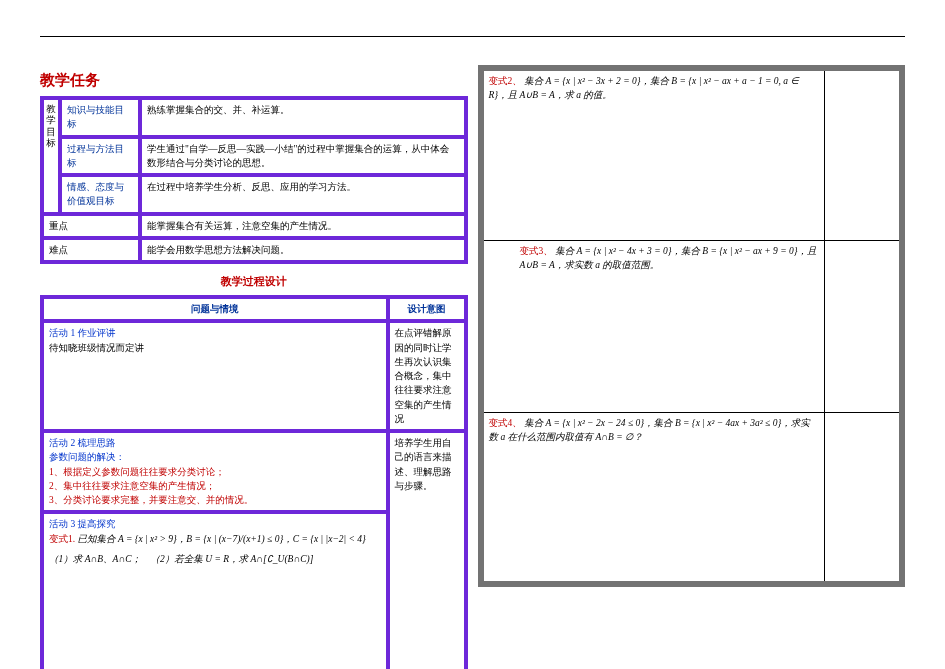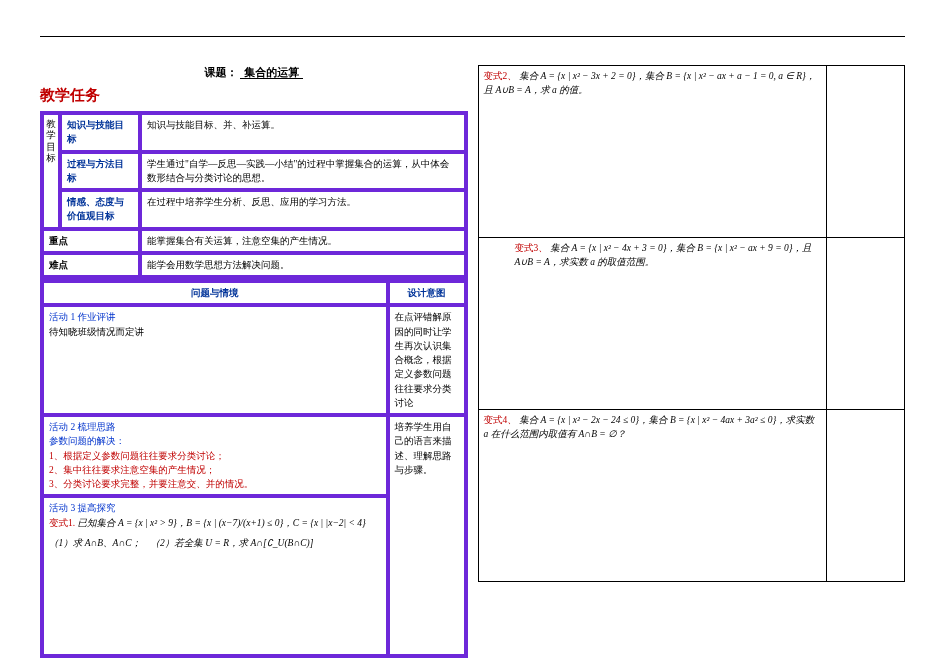--- a/index.html
+++ b/index.html
@@ -57,97 +57,94 @@
       line-height: 1.5;
       font-size: 9.5px;
     }
     .rot {
       width: 18px;
       text-align: center;
       font-size: 9.5px;
       line-height: 1.2;
       padding: 4px 2px;
     }
-    .label-col { width: 80px; color: #003399; font-weight: bold; }
+    .label-col { width: 80px; color: #003399; }
     .hd { color: #003399; font-weight: bold; }
     .intent-col { width: 78px; }
     .blue { color: #0033cc; }
     .red { color: #c00000; }
     .row-lg td { height: auto; }
     .col-right table { height: auto; }
     .right-block {
-      border: 1px solid #737373;
+      border: 6px solid #737373;
     }
     .right-block td {
       border: 1px solid #000;
     }
     .formula {
       font-family: "Times New Roman", serif;
       font-style: italic;
     }
     .num-label { color: #c00000; }
   </style>
 </head>
 <body>
 
 <div class="hr-top"></div>
 
 <div class="columns">
 
   <div class="col">
 
-    <div class="title-line">
-      <span>课题：</span>
-      <span class="u">集合的运算</span>
-    </div>
 
     <div class="task-head">教学任务</div>
 
     <table>
       <tbody>
           <tr>
         <td class="rot" rowspan="3">
           <span>教学目标</span>
         </td>
         <td class="label-col">知识与技能目标</td>
-        <td>知识与技能目标、并、补运算。</td>
+        <td>熟练掌握集合的交、并、补运算。</td>
       </tr>
       <tr>
         <td class="label-col">过程与方法目标</td>
         <td>学生通过"自学—反思—实践—小结"的过程中掌握集合的运算，从中体会数形结合与分类讨论的思想。</td>
       </tr>
       <tr>
         <td class="label-col">情感、态度与价值观目标</td>
         <td>在过程中培养学生分析、反思、应用的学习方法。</td>
       </tr>
       <tr>
         <td colspan="2" class="label-col" style="color:#000;">重点</td>
         <td>能掌握集合有关运算，注意空集的产生情况。</td>
       </tr>
       <tr>
         <td colspan="2" class="label-col" style="color:#000;">难点</td>
         <td>能学会用数学思想方法解决问题。</td>
       </tr>
     </tbody>
       </table>
 
+    <div class="proc-head">教学过程设计</div>
 
     <table>
       <tbody>
           <tr>
         <th class="hd">问题与情境</th>
         <th class="hd intent-col">设计意图</th>
       </tr>
       <tr class="row-lg">
         <td>
           <div class="blue">活动 1 作业评讲</div>
           <div>待知晓班级情况而定讲</div>
           <div style="height:70px;"></div>
         </td>
-        <td class="intent-col">在点评错解原因的同时让学生再次认识集合概念，根据定义参数问题往往要求分类讨论</td>
+        <td class="intent-col">在点评错解原因的同时让学生再次认识集合概念，集中往往要求注意空集的产生情况</td>
       </tr>
       <tr>
         <td>
           <div class="blue">活动 2 梳理思路</div>
           <div class="blue">参数问题的解决：</div>
           <div class="red">1、根据定义参数问题往往要求分类讨论；</div>
           <div class="red">2、集中往往要求注意空集的产生情况；</div>
           <div class="red">3、分类讨论要求完整，并要注意交、并的情况。</div>
         </td>
         <td class="intent-col" rowspan="2">培养学生用自己的语言来描述、理解思路与步骤。</td>

